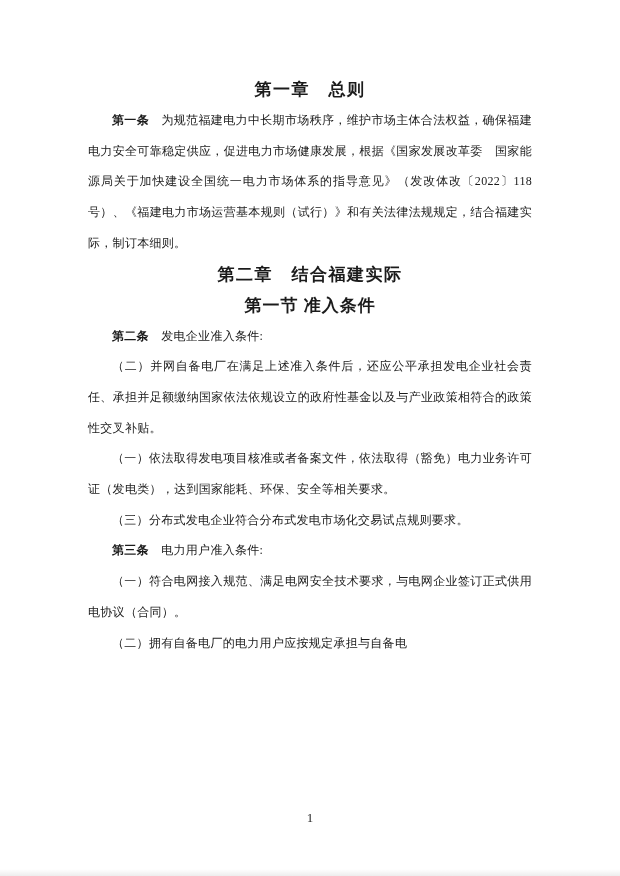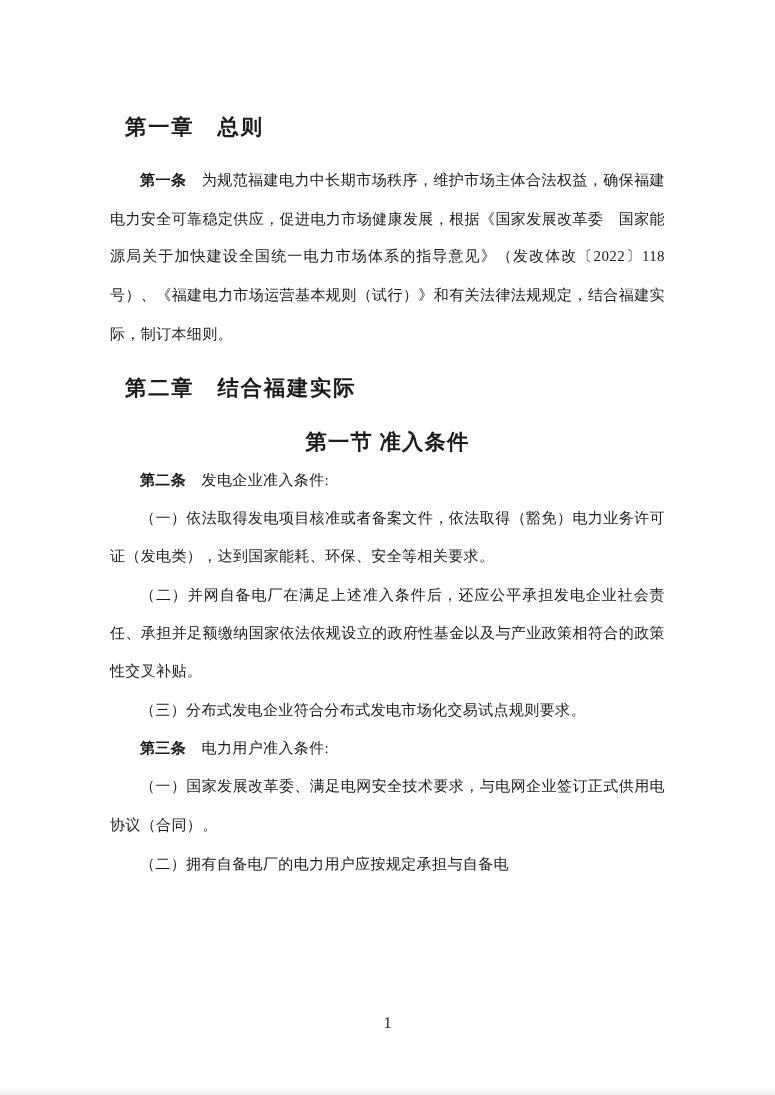--- a/index.html
+++ b/index.html
@@ -30,23 +30,24 @@
   .content {
     position: absolute;
     top: 74px;
     left: 88px;
     width: 444px;
   }
   .chapter-heading {
     font-family: "Liberation Sans", sans-serif;
     font-size: 17px;
     font-weight: 700;
+    text-align: center;
     line-height: 31px;
     letter-spacing: 1.5px;
-    margin: 12px;
+    margin: 0;
   }
   .section-heading {
     font-family: "Liberation Serif", serif;
     font-size: 17px;
     font-weight: 600;
     text-align: center;
     line-height: 31px;
     letter-spacing: 1px;
     margin: 0;
   }
@@ -81,25 +82,25 @@
     <h1 class="chapter-heading">第一章　总则</h1>
 
     <p class="body-para"><strong class="article-lead">第一条</strong><span>　为规范福建电力中长期市场秩序，维护市场主体合法权益，确保福建电力安全可靠稳定供应，促进电力市场健康发展，根据《国家发展改革委　国家能源局关于加快建设全国统一电力市场体系的指导意见》（发改体改〔2022〕118 号）、《福建电力市场运营基本规则（试行）》和有关法律法规规定，结合福建实际，制订本细则。</span></p>
 
     <h1 class="chapter-heading">第二章　结合福建实际</h1>
 
     <h2 class="section-heading">第一节 准入条件</h2>
 
     <p class="body-para"><strong class="article-lead">第二条</strong><span>　发电企业准入条件:</span></p>
 
+    <p class="body-para">（二）并网自备电厂在满足上述准入条件后，还应公平承担发电企业社会责任、承担并足额缴纳国家依法依规设立的政府性基金以及与产业政策相符合的政策性交叉补贴。</p>
     <p class="body-para">（一）依法取得发电项目核准或者备案文件，依法取得（豁免）电力业务许可证（发电类），达到国家能耗、环保、安全等相关要求。</p>
-    <p class="body-para">（二）并网自备电厂在满足上述准入条件后，还应公平承担发电企业社会责任、承担并足额缴纳国家依法依规设立的政府性基金以及与产业政策相符合的政策性交叉补贴。</p>
     <p class="body-para">（三）分布式发电企业符合分布式发电市场化交易试点规则要求。</p>
 
     <p class="body-para"><strong class="article-lead">第三条</strong><span>　电力用户准入条件:</span></p>
 
-    <p class="body-para">（一）国家发展改革委、满足电网安全技术要求，与电网企业签订正式供用电协议（合同）。</p>
+    <p class="body-para">（一）符合电网接入规范、满足电网安全技术要求，与电网企业签订正式供用电协议（合同）。</p>
     <p class="body-para">（二）拥有自备电厂的电力用户应按规定承担与自备电</p>
 
   </div>
 
   <div class="page-number">1</div>
 </div>
 
 </body></html>

